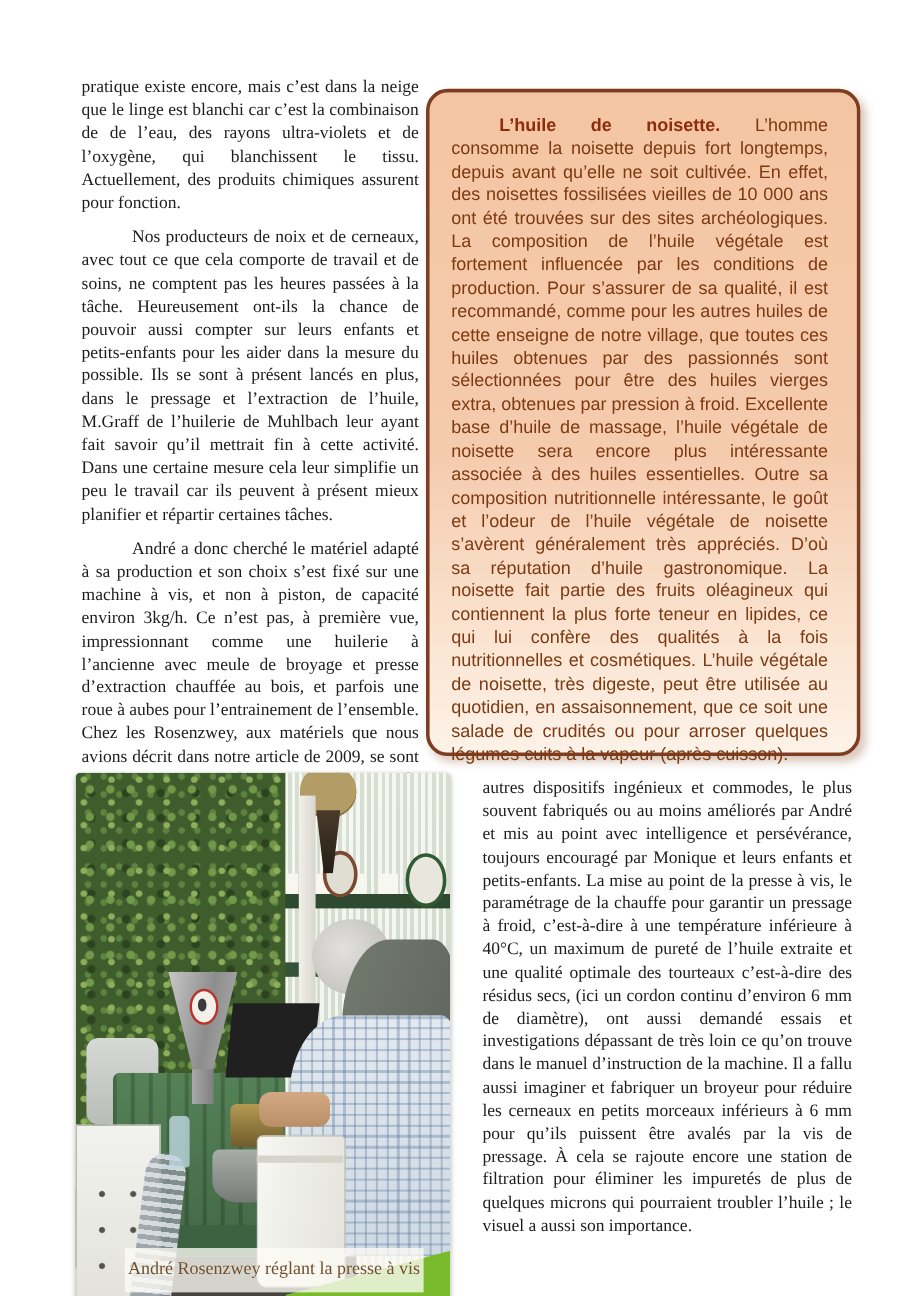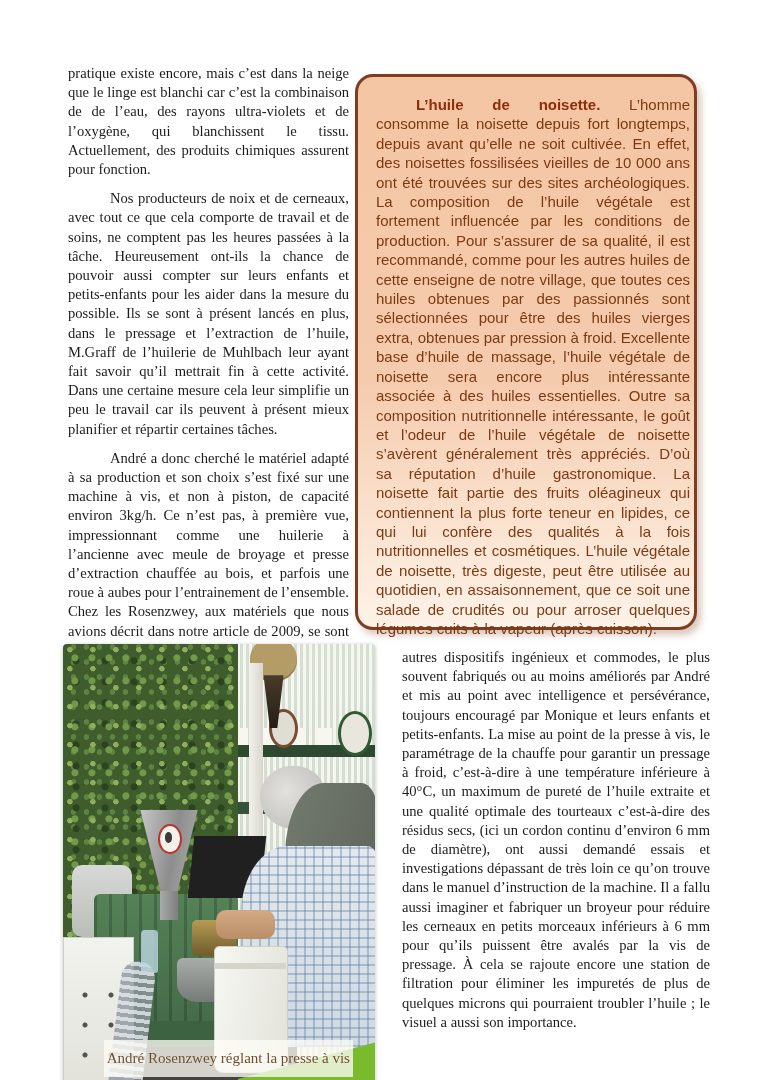--- a/index.html
+++ b/index.html
@@ -14,21 +14,21 @@
   
   .left-col{
     position:absolute;left:68px;top:64px;width:281px;
     font-size:14.6px;line-height:19.2px;text-align:justify;
   }
   .left-col p{margin:0 0 10px 0;}
   .left-col p.indent{text-indent:42px;}
   
   .note-box{
     position:absolute;left:355px;top:74px;width:314px;height:514px;
-    padding:18px 4px 18px 18px;
+    padding:18px 24px 18px 18px;
     background:linear-gradient(180deg,#f4c5a2 0%,#f5cbae 55%,#fbe6d4 85%,#fdf2e8 100%);
     border:3px solid #7e3d20;
     border-radius:18px;
     box-shadow:4px 5px 7px rgba(150,95,60,.35);
   }
   .note-box p{
     margin:0;
     font-family:"Liberation Sans", sans-serif;
     font-size:15px;line-height:19.4px;
     text-align:justify;

